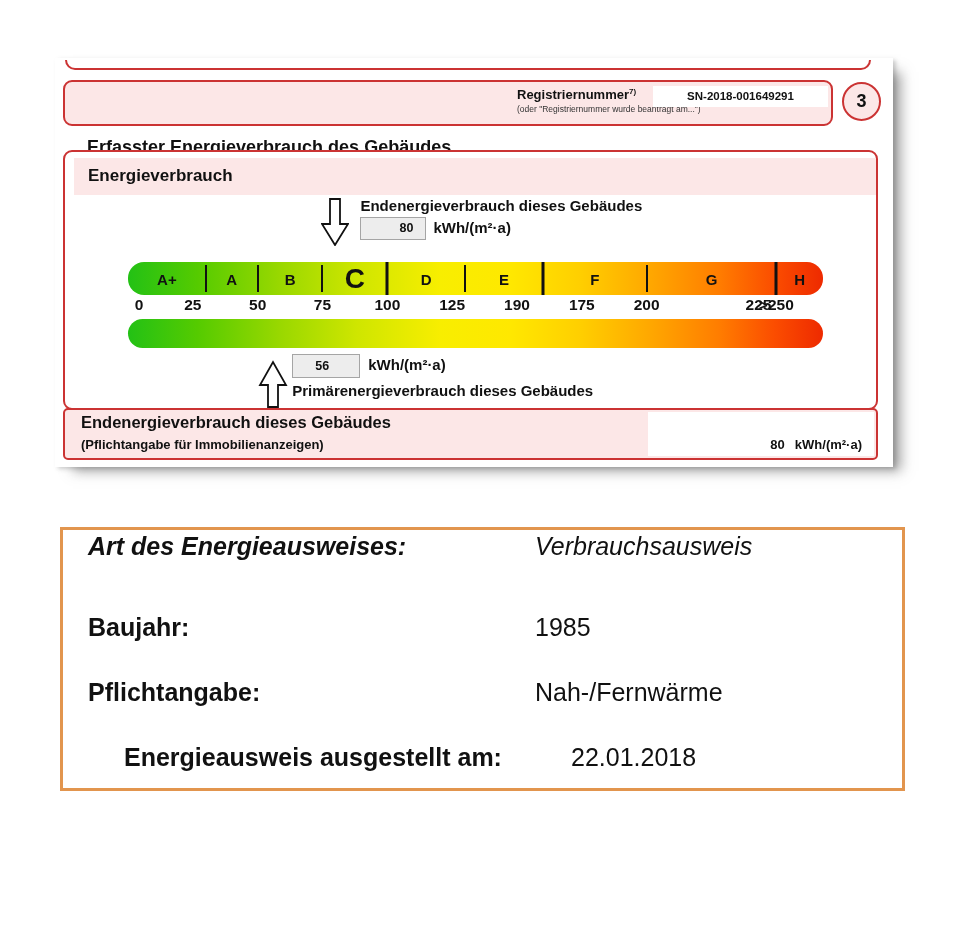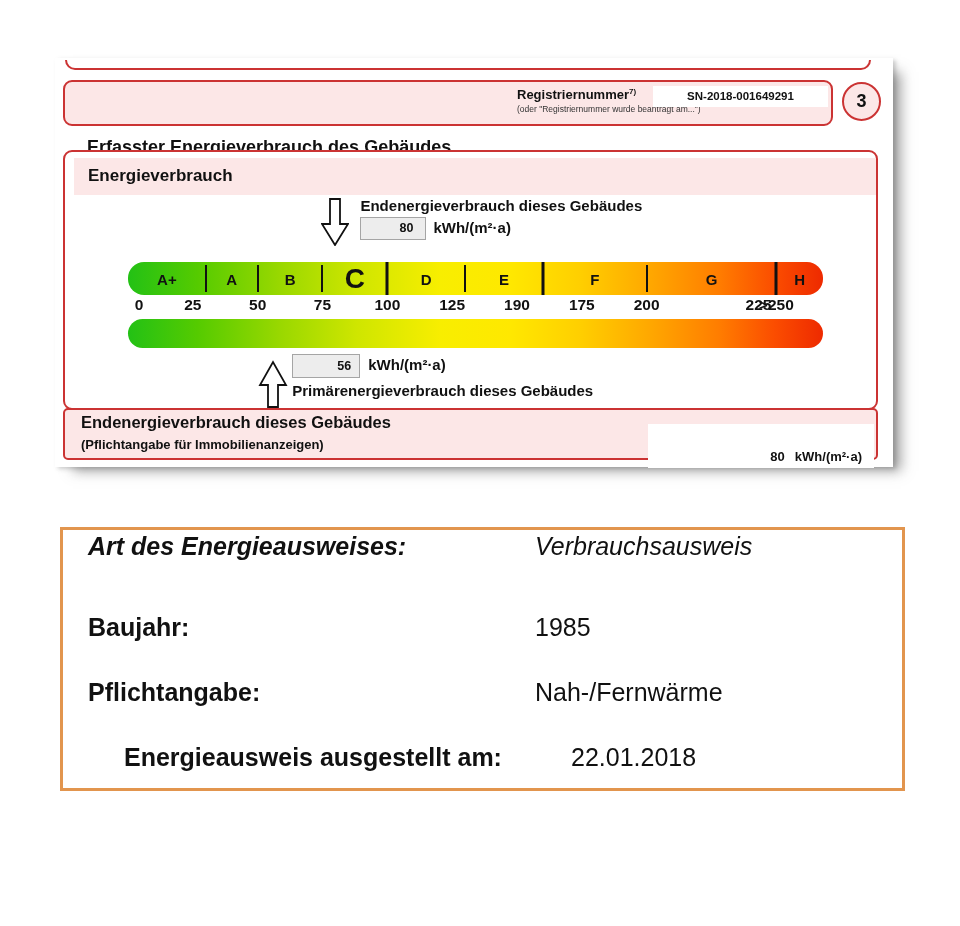--- a/index.html
+++ b/index.html
@@ -61,21 +61,21 @@
     font-size:12.5px; font-weight:bold; text-align:right;
   }
   .m-unit { position:absolute; white-space:nowrap; font-size:15px; font-weight:bold; }
 
   .footer-bar {
     position:absolute; left:8px; top:350px; width:815px; height:52px;
     background:var(--pink); border:2px solid var(--red); border-radius:5px;
   }
   .fb-title { position:absolute; left:16px; top:3px; font-size:16.5px; font-weight:bold; }
   .fb-subtitle { position:absolute; left:16px; top:27px; font-size:13px; font-weight:bold; }
-  .fb-white-box { position:absolute; right:2px; top:2px; width:226px; height:44px; background:#fff;margin-top:12px; }
+  .fb-white-box { position:absolute; right:2px; top:2px; width:226px; height:44px; background:#fff; }
   .fb-value { position:absolute; right:12px; bottom:4px; font-size:13px; font-weight:bold; }
   .fb-value .u { margin-left:10px; }
 
   
   .info-box {
     position:absolute; left:60px; top:527px; width:845px; height:264px;
     border:3px solid var(--orange); background:#fff;
   }
   .info-row { position:absolute; left:25px; right:10px; height:30px; font-size:25px; }
   .info-label { position:absolute; left:0; font-weight:bold; white-space:nowrap; }
@@ -145,21 +145,21 @@
         <div class="marker" id="marker-down" style="top: 44px; width: 28px; left: 193.463px;">
           <svg width="28" height="48" viewBox="0 0 28 48" style="margin-top:2px">
             <path d="M9 1 H19 V26 H27 L14 47 L1 26 H9 Z" fill="#fff" stroke="#111" stroke-width="1.8"></path>
           </svg>
           <div class="m-label" style="left:39px; top:1px;">Endenergieverbrauch dieses Gebäudes</div>
           <div class="value-box" style="left:39px; top:21px; width:66px; height:23px; line-height:21px; padding-right:12px;">80</div>
           <div class="m-unit" style="left:112px; top:23px;">kWh/(m²·a)</div>
         </div>
 
         <div class="marker" id="marker-up" style="top: 202px; width: 30px; left: 130.224px;">
-          <div class="value-box" style="left:34px; top:0; width:68px; height:24px; line-height:22px; padding-right:8px;">56</div>
+          <div class="value-box" style="left:34px; top:0; width:68px; height:24px; line-height:22px; padding-right:30px;">56</div>
           <div class="m-unit" style="left:110px; top:2px;">kWh/(m²·a)</div>
           <svg width="30" height="48" viewBox="0 0 30 48" style="margin-top:6px">
             <path d="M10 47 L10 25 L2 25 L15 2 L28 25 L20 25 L20 47 Z" fill="#fff" stroke="#111" stroke-width="1.8"></path>
           </svg>
           <div class="m-label" style="left:34px; top:28px;">Primärenergieverbrauch dieses Gebäudes</div>
         </div>
 
       </div>
     </div>
 

